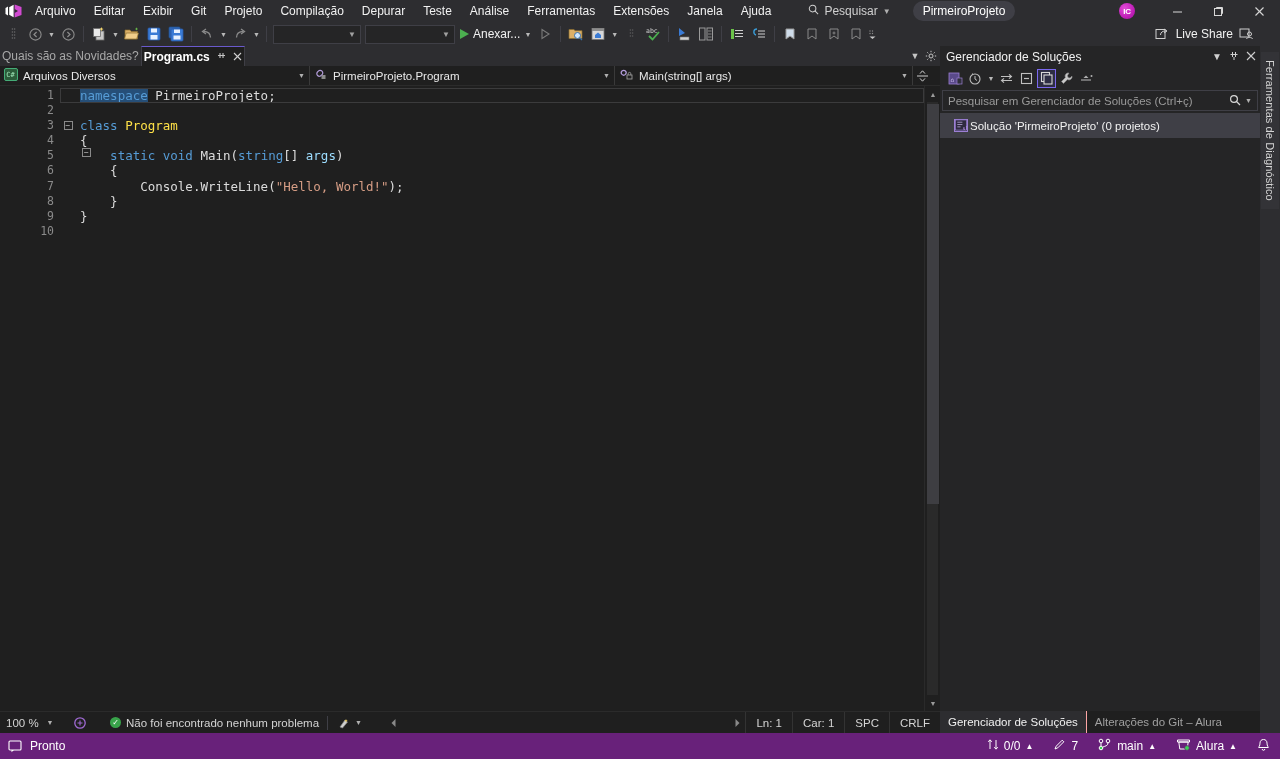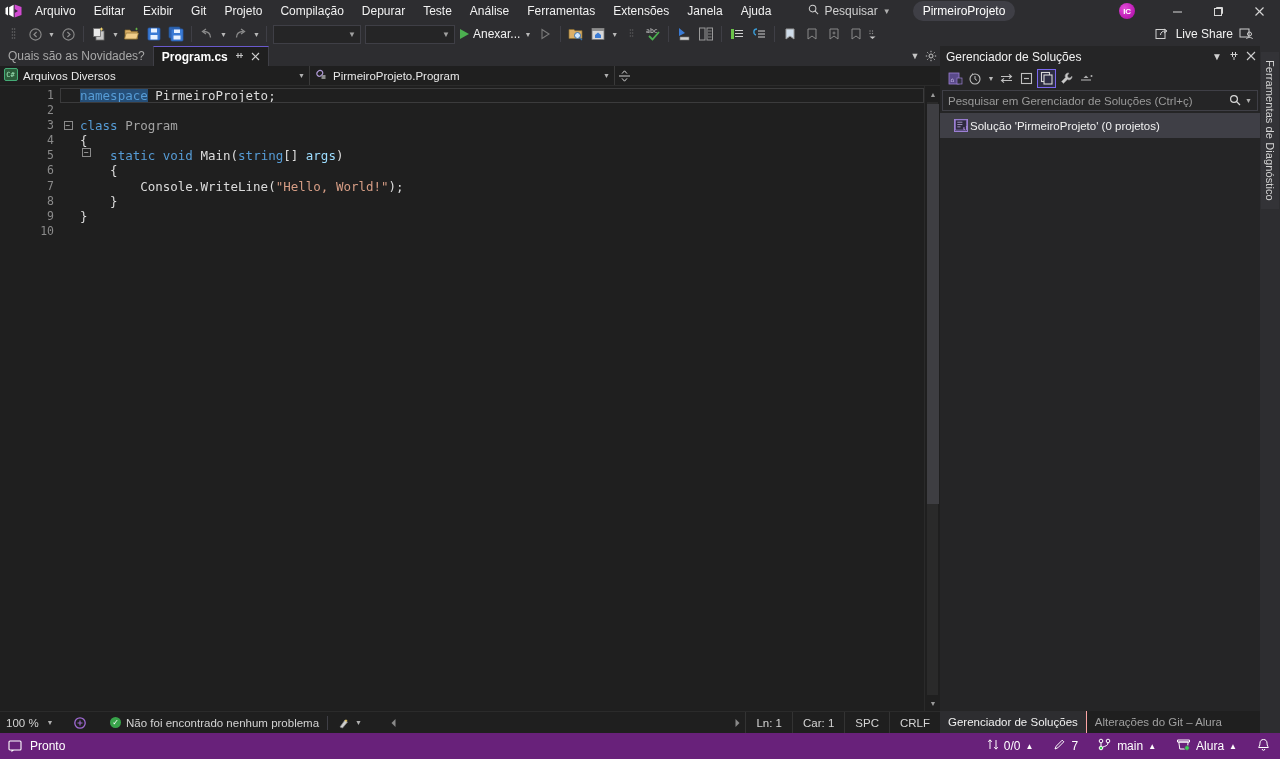--- a/index.html
+++ b/index.html
@@ -66,21 +66,21 @@
   .ls-icon{ width:15px; height:15px; display:flex; align-items:center; justify-content:center; }
 
   
   .body{ flex:1 1 auto; display:flex; min-height:0; background:#1e1e1e; }
 
   
   .left{ flex:1 1 auto; display:flex; flex-direction:column; min-width:0; background:#1f1f1f; }
 
   .tabstrip{ height:20px; display:flex; align-items:flex-end; background:#2d2d30; position:relative; flex:0 0 20px; }
   .tab{
-    height:20px; display:flex; align-items:center; gap:6px; padding:0 8px; font-size:12px;
+    height:20px; display:flex; align-items:center; gap:6px; padding:0 2px; font-size:12px;
     color:#b9b9b9; white-space:nowrap;
   }
   .tab.inactive{ color:#a8a8a8; }
   .tab.active{
     background:#1f1f1f; color:#ffffff; font-weight:bold;
     border-top:1px solid #6a5acd; border-left:1px solid #3f3f46; border-right:1px solid #3f3f46;
   }
   .tab .pin, .tab .x{ font-size:11px; color:#c5c5c5; }
   .tabstrip-right{ position:absolute; right:2px; top:0; height:20px; display:flex; align-items:center; gap:2px; }
   .tabstrip-right .ic{ width:14px; height:18px; display:flex; align-items:center; justify-content:center; color:#c5c5c5; font-size:9px; }
@@ -121,21 +121,21 @@
     font-size:8px;line-height:7px;color:#c0c0c0; background:#1f1f1f;
   }
   .vline{ position:absolute; left:50%; top:0; bottom:0; width:1px; background:#555; }
   .code{ padding-left:4px; white-space:pre; }
   .cur-line-hl{ position:absolute; left:60px; right:0; height:15.1px; border:1px solid #3b3b3c; pointer-events:none; }
   .caret{ display:inline-block; width:1px; height:13px; background:#dcdcdc; vertical-align:-2px; margin-right:-1px; }
   .sel{ background:#264f78; }
 
   
   .k-blue{ color:#569cd6; }
-  .k-type{ color:#a3a3a3; }
+  .k-type{ color:#fde047; }
   .k-str{ color:#d69d85; }
   .k-plain{ color:#dcdcdc; }
   .k-meth{ color:#dcdcdc; }
   .k-par{ color:#9cdcfe; }
 
   .vscroll{
     width:16px; flex:0 0 16px; background:#1f1f1f; position:relative; border-left:1px solid #2a2a2a;
   }
   .vscroll .arrow{ width:16px;height:16px;display:flex;align-items:center;justify-content:center;color:#9a9a9a;font-size:7px; }
   .vscroll .thumb{
@@ -566,20 +566,31 @@
           <span class="dd">▼</span>
         </div>
         <div class="nav-seg s2">
           <span>
             <svg width="14" height="13" viewBox="0 0 14 13">
                 <path d="M4 3.5 a2.6 2.6 0 1 1 3.6 3.6 a2.6 2.6 0 1 1 -3.6 -3.6z" fill="none" stroke="#b39ddb" stroke-width="1.2"></path>
                 <rect x="7.5" y="7" width="4" height="4" fill="#8a8a8a"></rect>
               </svg>
           </span>
           <span>PirmeiroProjeto.Program</span>
+          <span class="dd">▼</span>
+        </div>
+        <div class="nav-seg s3">
+          <span>
+            <svg width="15" height="13" viewBox="0 0 15 13">
+                <path d="M3 3 a2.4 2.4 0 1 1 3.4 3.4 a2.4 2.4 0 1 1 -3.4 -3.4z" fill="none" stroke="#b39ddb" stroke-width="1.2"></path>
+                <rect x="8" y="7" width="5" height="4" fill="none" stroke="#9a9a9a" stroke-width="0.9"></rect>
+                <path d="M9.2 7 v-1.3 a1.3 1.3 0 0 1 2.6 0 V7" fill="none" stroke="#9a9a9a" stroke-width="0.9"></path>
+              </svg>
+          </span>
+          <span>Main(string[] args)</span>
           <span class="dd">▼</span>
         </div>
         <div class="nav-split">
           <svg width="13" height="14" viewBox="0 0 13 14">
               <line x1="1" y1="7" x2="12" y2="7" stroke="#d0d0d0" stroke-width="1"></line>
               <path d="M4 4.6 L6.5 1.8 L9 4.6" fill="none" stroke="#d0d0d0" stroke-width="1"></path>
               <path d="M4 9.4 L6.5 12.2 L9 9.4" fill="none" stroke="#d0d0d0" stroke-width="1"></path>
             </svg>
         </div>
       </div>

